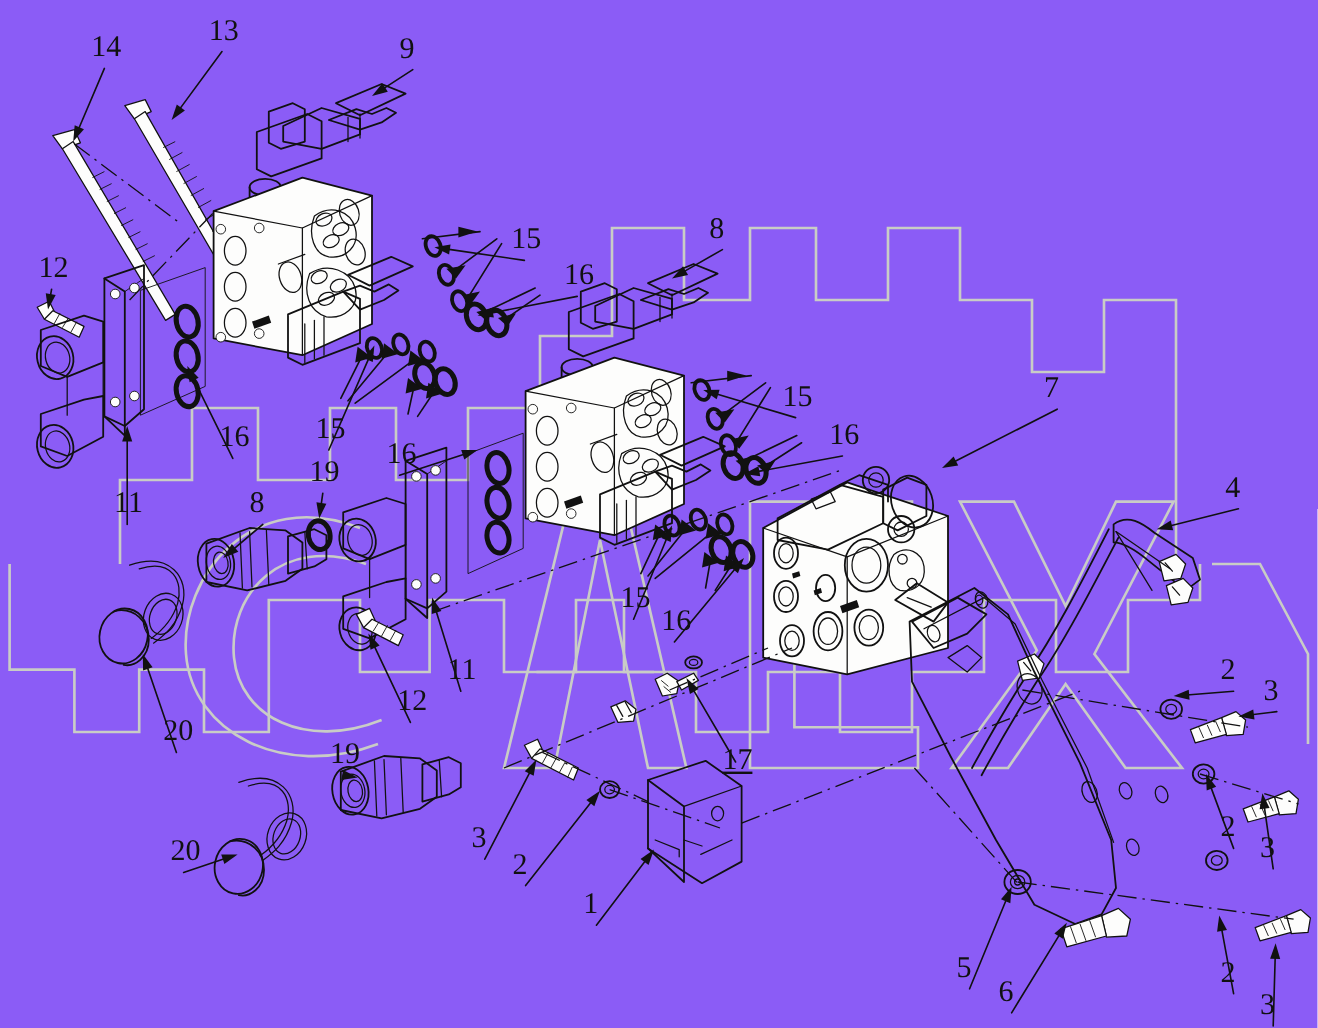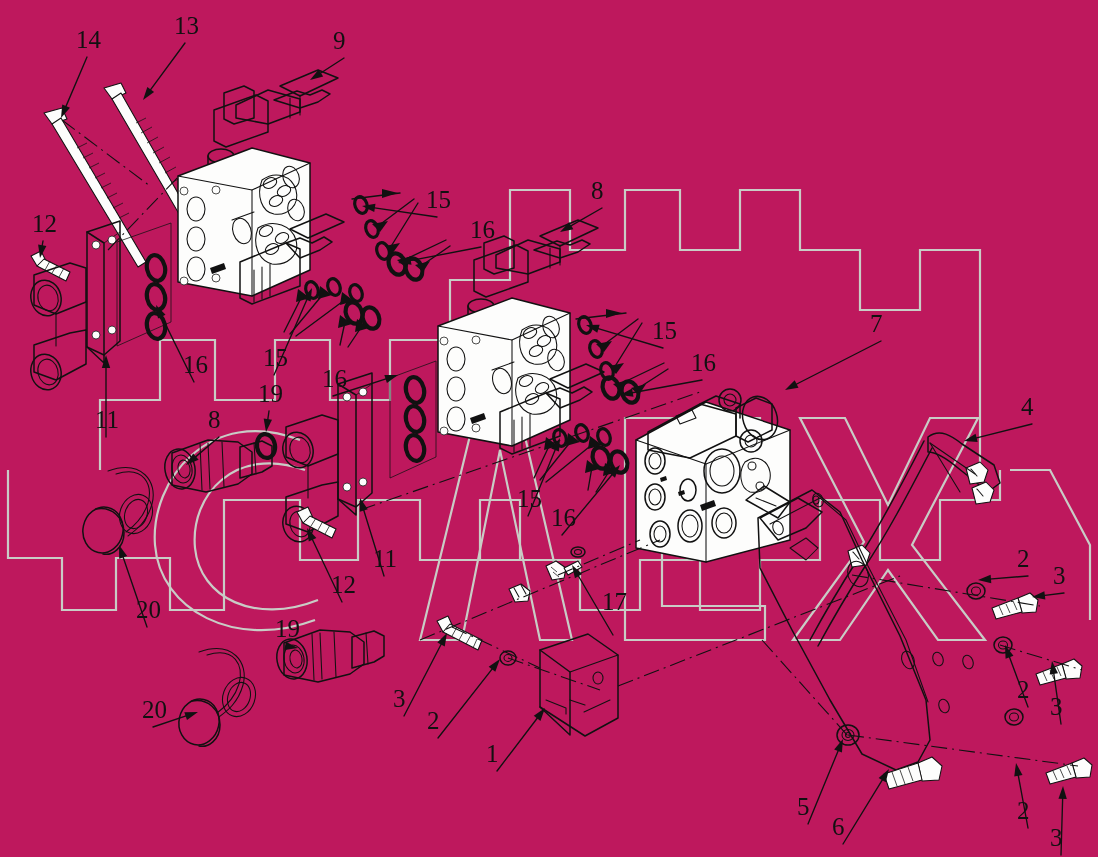--- a/index.html
+++ b/index.html
@@ -1,18 +1,18 @@
 <!DOCTYPE html>
 <html><head>
 <meta charset="utf-8">
 <style>
   html,body{margin:0;padding:0;background:#ffffff;}
   #sheet{
     position:relative;width:1098px;height:857px;
-    background:#be185d;overflow:hidden;
+    background:#8b5cf6;overflow:hidden;
     font-family:"Liberation Serif", serif;
   }
   #sheet svg{position:absolute;left:0;top:0;width:1098px;height:857px;}
   .cal{position:absolute;font-size:25px;color:#111;font-family:"Liberation Serif",serif;
        line-height:1;user-select:none;}
   .wm{fill:none;stroke:#c9ccc6;stroke-width:2.2;}
   .out{fill:#fdfdfc;stroke:#111;stroke-width:1.5;stroke-linejoin:round;stroke-linecap:round;}
   .outn{fill:none;stroke:#111;stroke-width:1.5;stroke-linejoin:round;stroke-linecap:round;}
   .thin{fill:none;stroke:#111;stroke-width:1.05;stroke-linejoin:round;stroke-linecap:round;}
   .thinf{fill:#fdfdfc;stroke:#111;stroke-width:1.05;stroke-linejoin:round;stroke-linecap:round;}
@@ -637,21 +637,21 @@
       <div class="cal" style="left: 258px; top: 381px;">19</div>
       <div class="cal" style="left: 208px; top: 407px;">8</div>
       <div class="cal" style="left: 1021px; top: 394px;">4</div>
       <div class="cal" style="left: 373px; top: 546px;">11</div>
       <div class="cal" style="left: 331px; top: 572px;">12</div>
       <div class="cal" style="left: 517px; top: 486px;">15</div>
       <div class="cal" style="left: 551px; top: 505px;">16</div>
       <div class="cal" style="left: 136px; top: 597px;">20</div>
       <div class="cal" style="left: 1017px; top: 546px;">2</div>
       <div class="cal" style="left: 1053px; top: 563px;">3</div>
-      <div class="cal" style="left: 602px; top: 589px;">17</div>
+      <div class="cal" style="left: 602px; top: 621px; text-decoration: underline;">17</div>
       <div class="cal" style="left: 275px; top: 616px;">19</div>
       <div class="cal" style="left: 393px; top: 686px;">3</div>
       <div class="cal" style="left: 427px; top: 708px;">2</div>
       <div class="cal" style="left: 486px; top: 741px;">1</div>
       <div class="cal" style="left: 142px; top: 697px;">20</div>
       <div class="cal" style="left: 1017px; top: 677px;">2</div>
       <div class="cal" style="left: 1050px; top: 694px;">3</div>
       <div class="cal" style="left: 797px; top: 794px;">5</div>
       <div class="cal" style="left: 832px; top: 814px;">6</div>
       <div class="cal" style="left: 1017px; top: 798px;">2</div>

